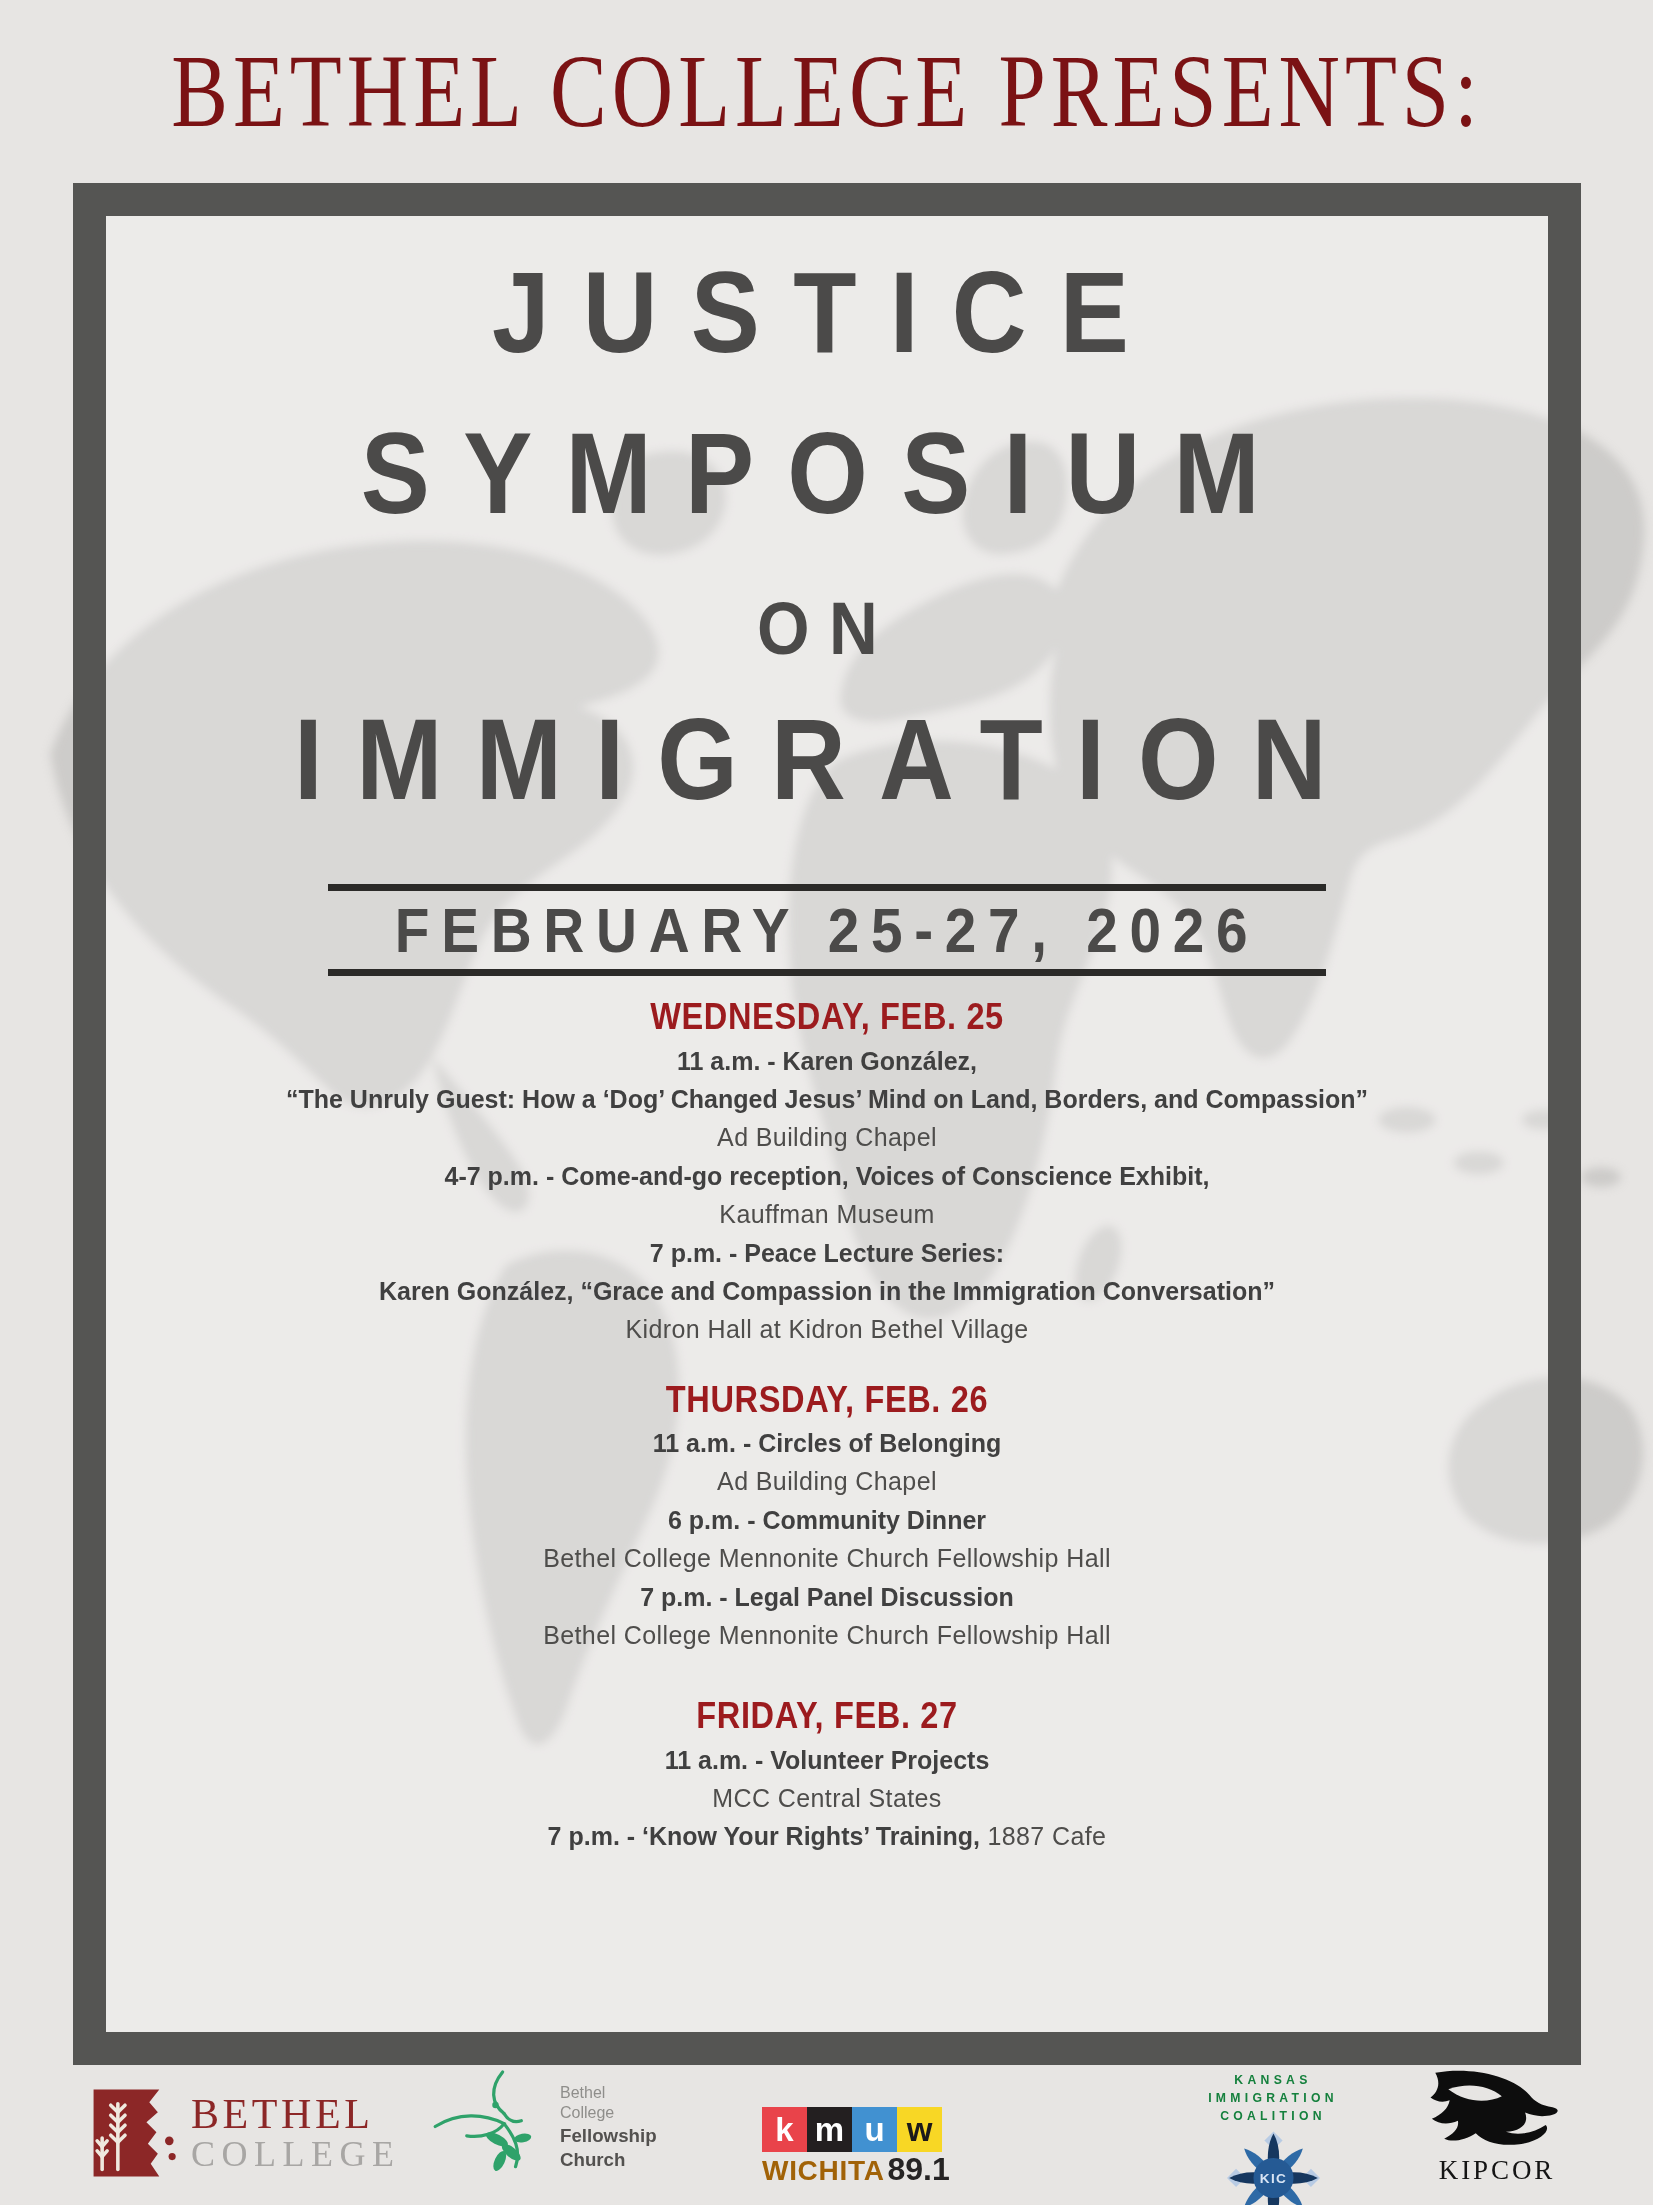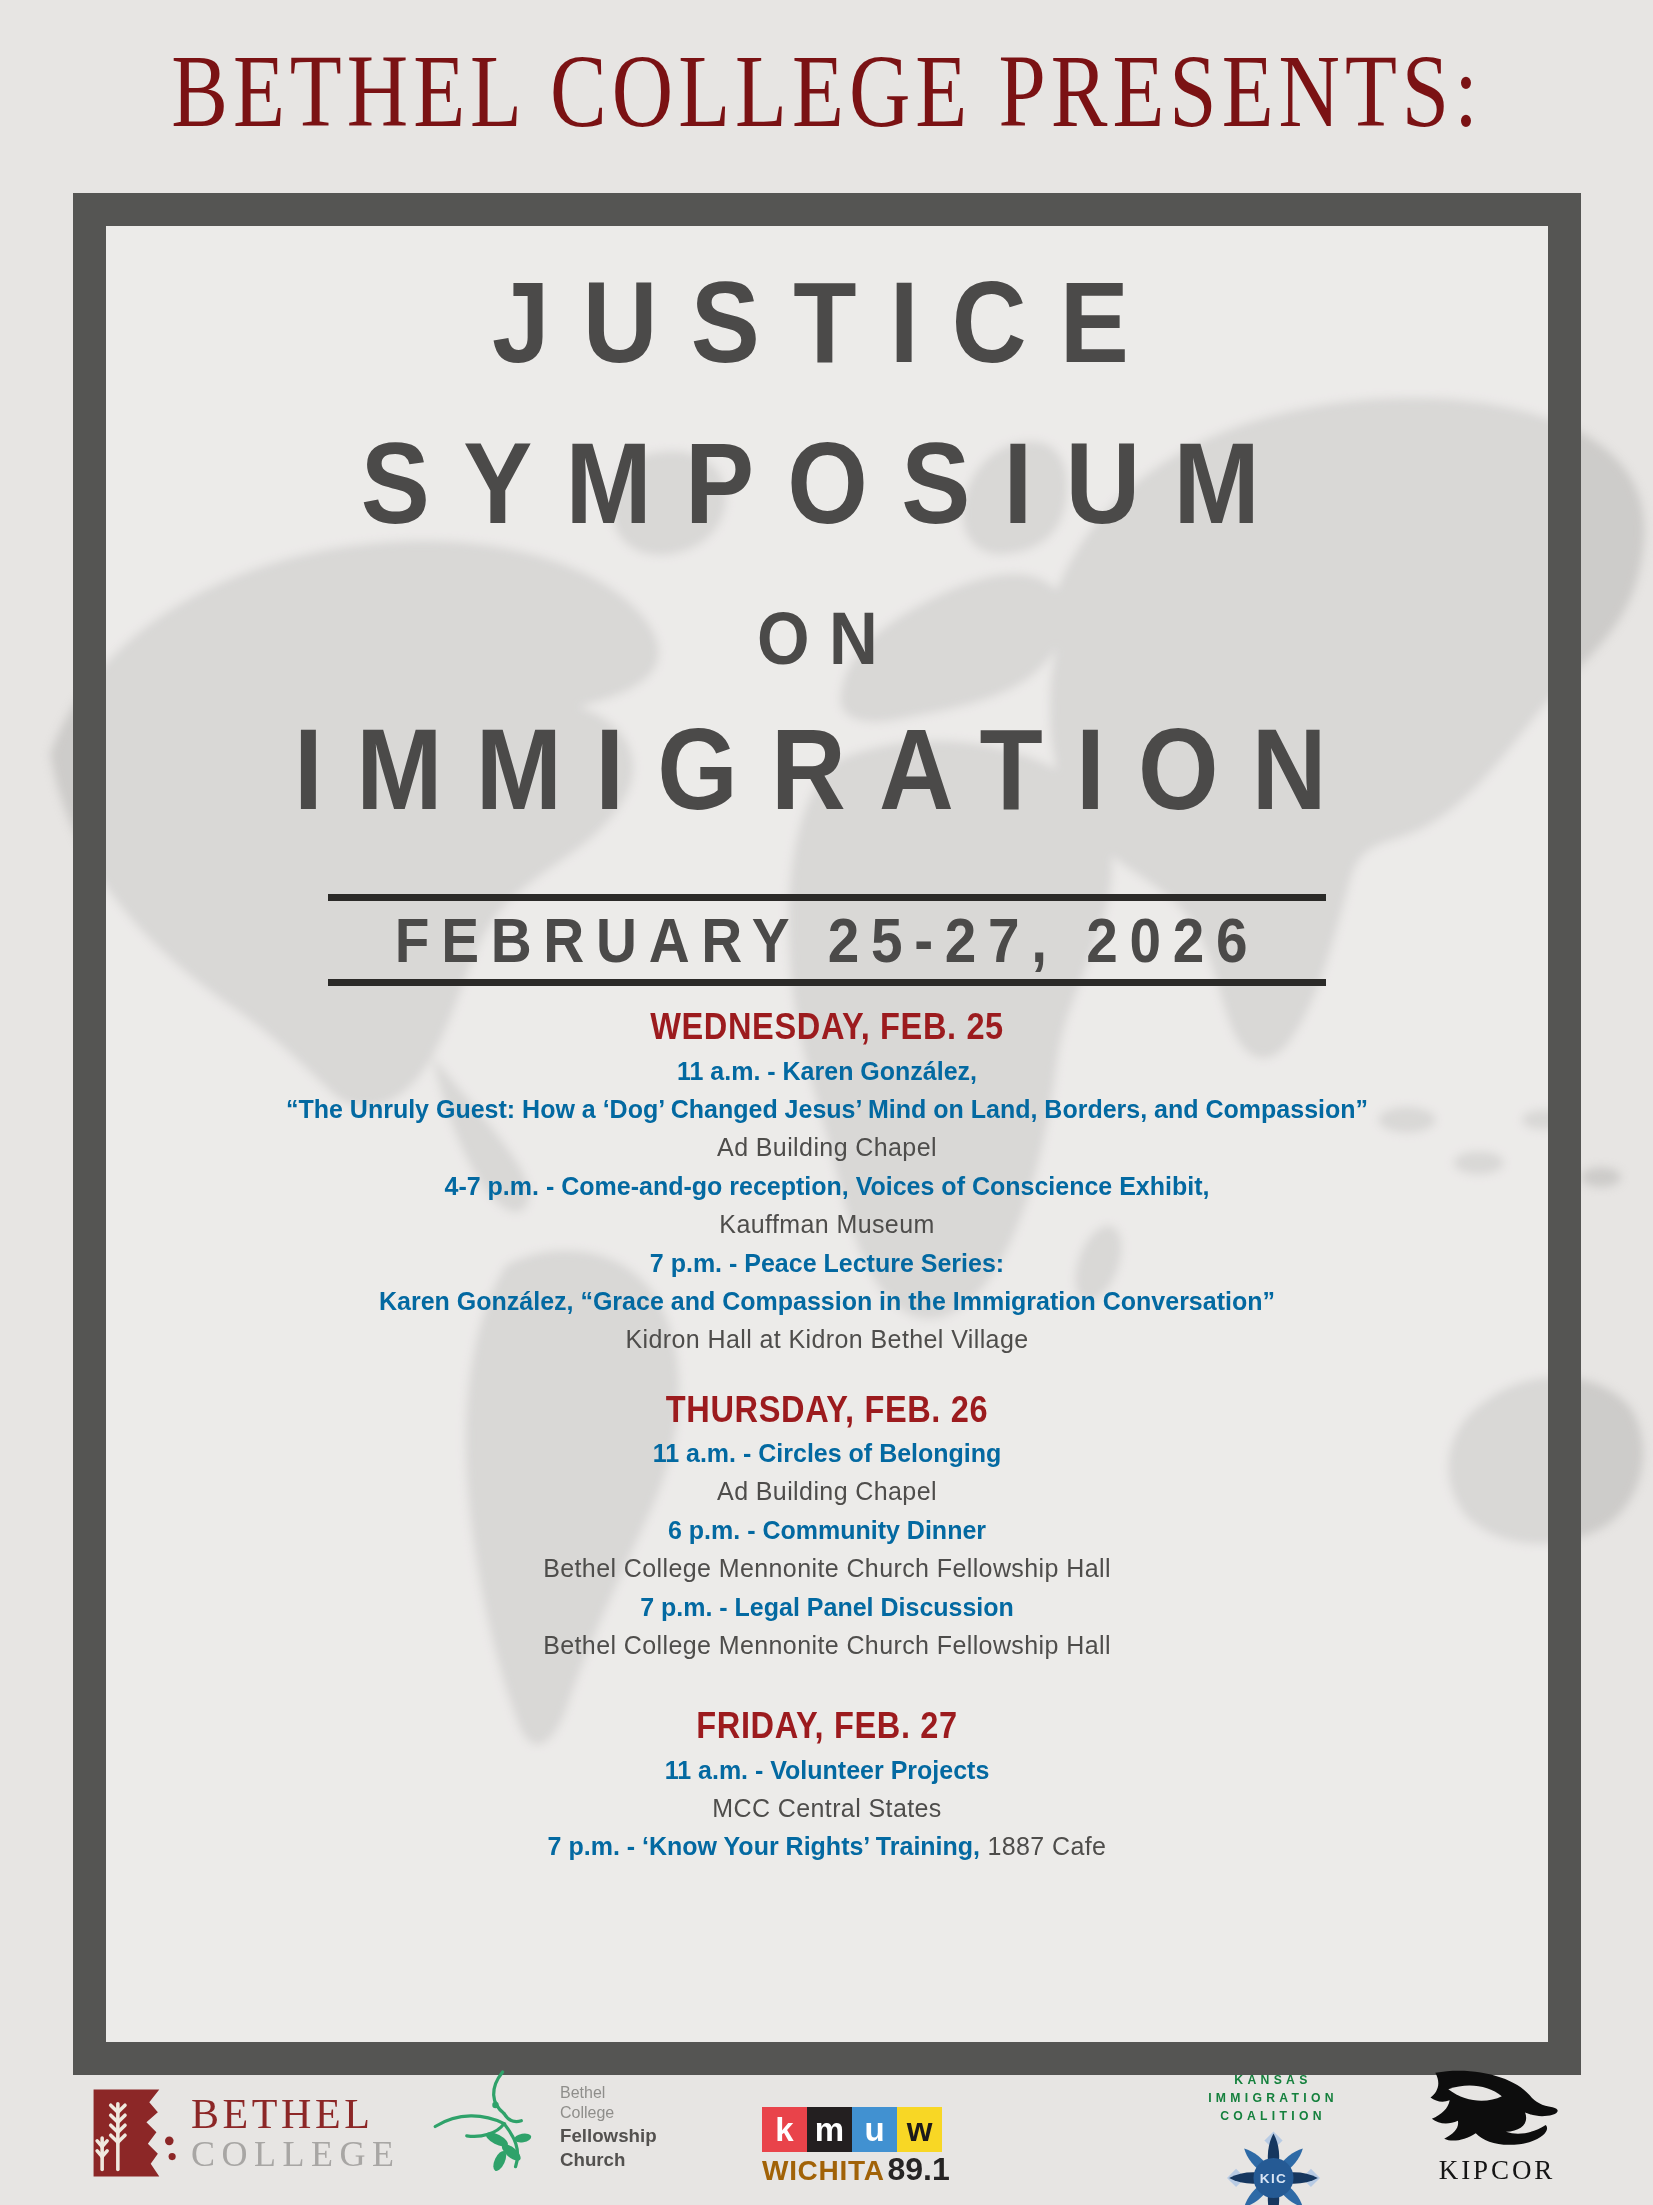--- a/index.html
+++ b/index.html
@@ -6,39 +6,39 @@
   .poster{position:relative;width:1654px;height:2205px;background:#e7e5e3;overflow:hidden;
           font-family:"Liberation Sans",sans-serif;margin:0 auto;}
   
   .map-svg{position:absolute;left:0;top:0;width:1654px;height:2205px;pointer-events:none;}
   
   .kicker{position:absolute;left:0;top:42px;width:100%;text-align:center;
           font-family:"Liberation Serif",serif;font-weight:400;font-size:85px;
           letter-spacing:5px;color:#7b1214;transform:scaleY(1.22);transform-origin:50% 50%;
           white-space:nowrap;}
   
-  .frame{position:absolute;left:73px;top:193px;width:1508px;height:1882px;
+  .frame{position:absolute;left:73px;top:183px;width:1508px;height:1882px;
          border:33px solid #555553;box-sizing:border-box;background:rgba(255,255,255,0.24);}
   .frame-content{position:relative;width:100%;height:100%;overflow:hidden;text-align:center;
                  box-sizing:border-box;padding-top:39px;color:#4a4948;}
   .title-line{font-weight:700;font-size:115px;line-height:1.0;letter-spacing:37px;
               color:#4b4a49;transform:scaleX(0.9);transform-origin:50% 50%;white-space:nowrap;}
   .title-on{font-weight:700;font-size:75px;line-height:1.0;letter-spacing:21.5px;
             color:#4b4a49;transform:scaleX(0.9);transform-origin:50% 50%;margin-top:60px;}
   .t2{margin-top:46px;} .t4{margin-top:36px;}
   .rule{width:998px;height:6.5px;background:#2b2a28;margin:0 auto;}
   .rule1{margin-top:67px;}
   .date-line{font-weight:700;font-size:63px;line-height:1.25;letter-spacing:13px;color:#4b4a49;
              transform:scaleX(0.9);transform-origin:50% 50%;white-space:nowrap;}
   .day-heading{font-weight:700;font-size:37px;line-height:1.25;letter-spacing:0.7px;color:#9c1b1e;
                transform:scaleX(0.88);transform-origin:50% 50%;margin-top:18.7px;}
   .day2{margin-top:29px;} .day3{margin-top:40px;}
   .sched{width:1263px;margin:0 auto;}
   .line{font-size:25px;line-height:1.42;margin:2.9px 0;white-space:nowrap;}
-  .b{font-weight:700;color:#0369a1;}
+  .b{font-weight:700;color:#404040;}
   .l{font-weight:400;color:#4e4d4b;letter-spacing:0.4px;}
   
   .footer{position:absolute;left:0;top:2065px;width:1654px;height:140px;}
   .logo{position:absolute;display:flex;align-items:center;}
   .logo-bethel{left:92px;top:23px;}
   .bc-text{margin-left:13px;text-align:left;font-family:"Liberation Serif",serif;}
   .bc-top{font-size:42px;color:#8c2727;letter-spacing:3.6px;line-height:1.05;}
   .bc-bottom{font-size:36px;color:#a8a6a4;letter-spacing:6.5px;line-height:1.05;}
   .logo-menno{left:428px;top:4.3px;}
   .mc-text{margin-left:10px;text-align:left;}

